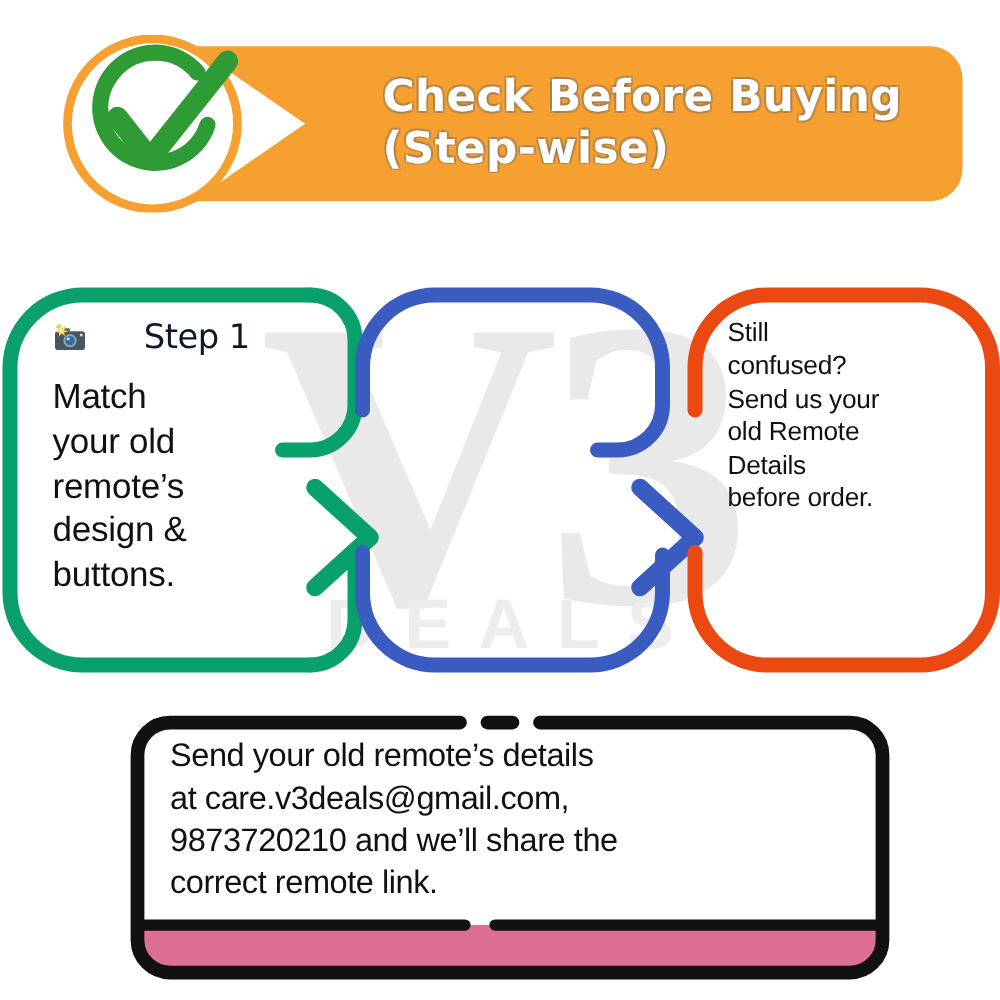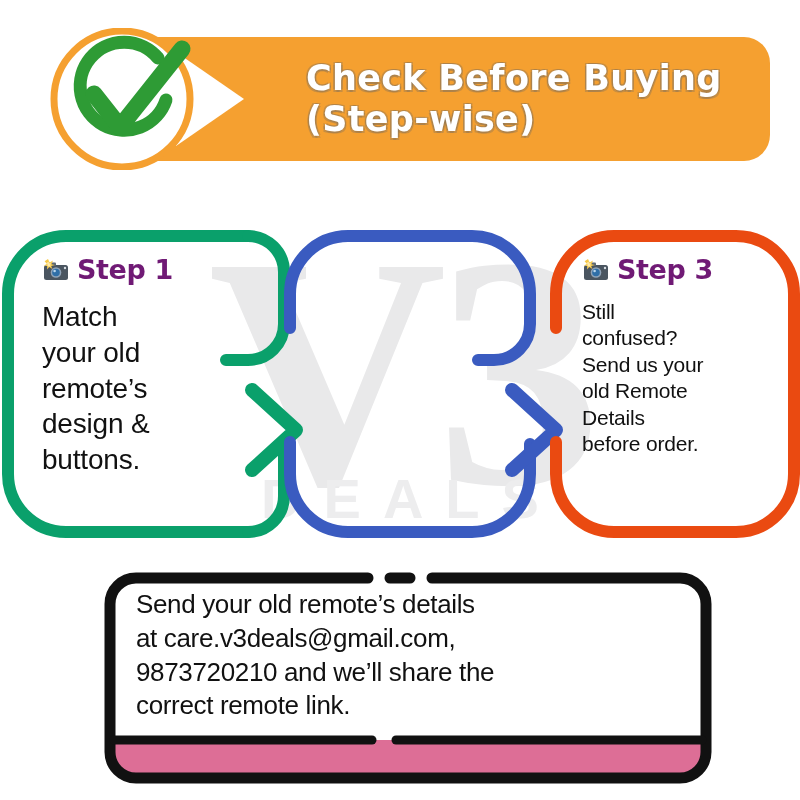--- a/index.html
+++ b/index.html
@@ -123,23 +123,24 @@
     display: flex;
     align-items: center;
     gap: 7px;
     margin-bottom: 14px;
     white-space: nowrap;
   }
   .cam-icon { width: 28px; height: 24px; flex: 0 0 auto; display: block; }
   .card-title {
     font-family: "DejaVu Sans", sans-serif;
     font-size: 27px;
-    font-weight: 700;
-    color: #701a75;
+    font-weight: 400;
+    color: #0f172a;
     letter-spacing: -0.4px;
+    margin-left: 38px;
   }
   .card-body {
     font-family: "Liberation Sans", sans-serif;
     font-size: 28px;
     font-weight: 400;
     color: #111111;
     line-height: 1.28;
     letter-spacing: -0.2px;
     white-space: pre-line;
   }
@@ -252,33 +253,20 @@
       </div>
       <div class="card-body">Match
 your old
 remote’s
 design &amp;
 buttons.</div>
     </div>
 
 
     <div class="card card-3">
-      <div class="card-head">
-        <svg class="cam-icon" viewBox="0 0 28 24">
-          <rect x="2" y="7" width="24" height="15" rx="2.5" fill="#4A5560"></rect>
-          <rect x="7" y="4.5" width="7" height="3.5" rx="1" fill="#5C6773"></rect>
-          <circle cx="14" cy="14.5" r="5.3" fill="#8FA3B8"></circle>
-          <circle cx="14" cy="14.5" r="3.8" fill="#2F6FA8"></circle>
-          <circle cx="12.6" cy="13" r="1.3" fill="#BBD7EE"></circle>
-          <circle cx="23" cy="10" r="1.2" fill="#D8DEE4"></circle>
-          <path d="M6 1 L7.6 4.4 L11 2.6 L9.4 6.2 L12.8 7 L9.2 7.9 L10.4 11 L7.3 8.9 L5 11.4 L5.3 7.9 L1.8 7.6 L5 6 L2.6 3.3 Z" fill="#F7C948"></path>
-          <path d="M6.4 3.4 L7.3 5.4 L9.2 4.6 L8.1 6.5 L9.8 7 L8 7.6 L8.5 9.2 L6.9 8 L5.7 9.4 L5.9 7.5 L4.2 7.3 L5.8 6.4 L4.7 4.9 Z" fill="#FFE9A8"></path>
-        </svg>
-        <span class="card-title">Step 3</span>
-      </div>
       <div class="card-body">Still
 confused?
 Send us your
 old Remote
 Details
 before order.</div>
     </div>
   </div>
 
   <div class="callout">

